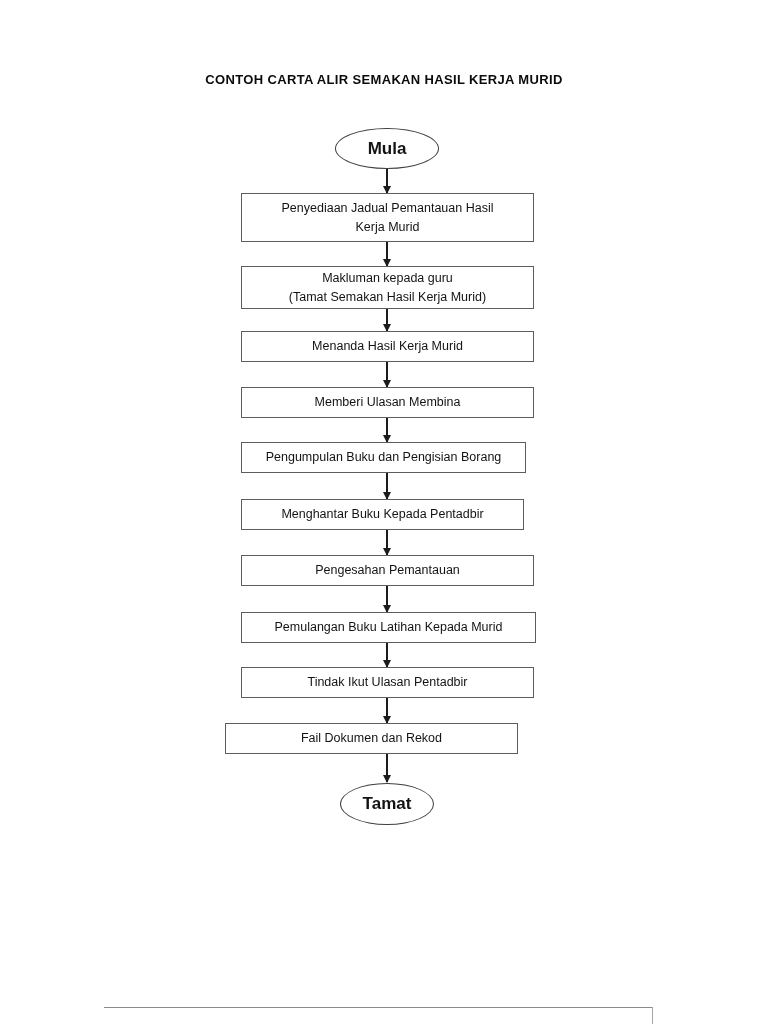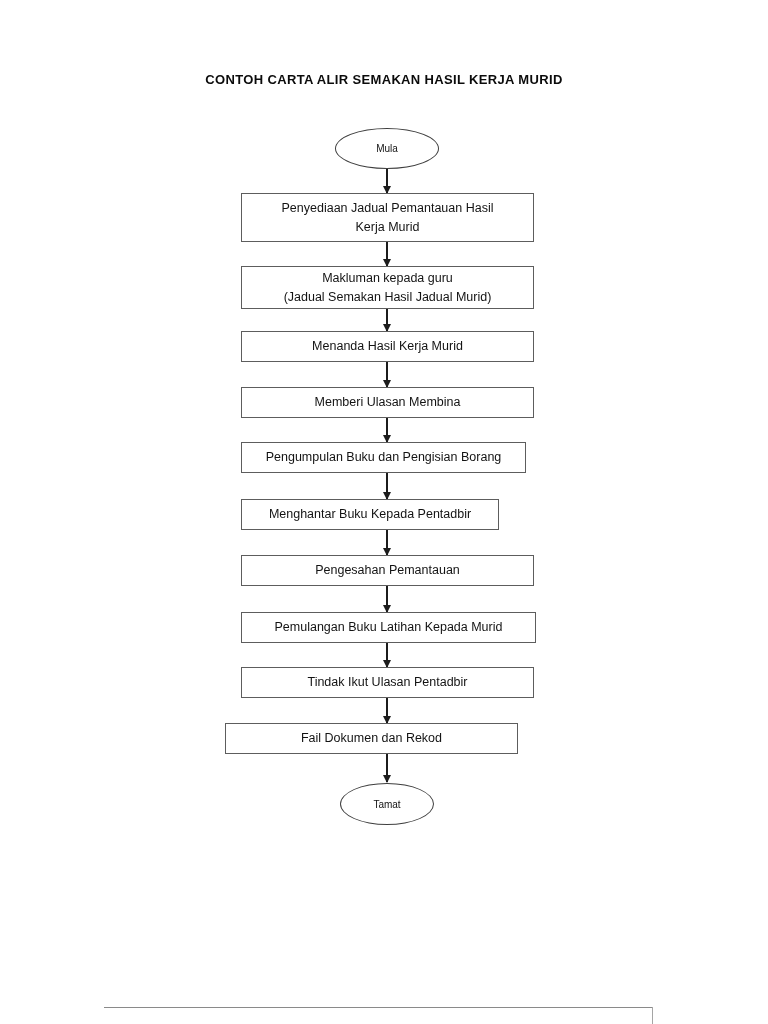--- a/index.html
+++ b/index.html
@@ -48,22 +48,23 @@
   
   .terminator {
     position: absolute;
     box-sizing: border-box;
     border: 1px solid #3f3f3f;
     border-radius: 50%;
     background: #ffffff;
     display: flex;
     align-items: center;
     justify-content: center;
-    font-size: 10px;
+    font-size: 17px;
     color: #131313;
+    font-weight: bold;
   }
 
   
   .process {
     position: absolute;
     box-sizing: border-box;
     border: 1.6px solid #5d5d5d;
     background: #ffffff;
     display: flex;
     align-items: center;
@@ -130,21 +131,21 @@
 
     <div class="process" style="left:241px; top:193px; width:293px; height:49px;">
       <span>Penyediaan Jadual Pemantauan Hasil
 Kerja Murid</span>
     </div>
 
     <div class="connector" style="left:386px; top:242px; height:24px;"></div>
 
     <div class="process" style="left:241px; top:266px; width:293px; height:43px;">
       <span>Makluman kepada guru
-(Jadual Semakan Hasil Jadual Murid)</span>
+(Tamat Semakan Hasil Kerja Murid)</span>
     </div>
 
     <div class="connector" style="left:386px; top:309px; height:22px;"></div>
 
     <div class="process" style="left:241px; top:331px; width:293px; height:31px;">
       <span>Menanda Hasil Kerja Murid</span>
     </div>
 
     <div class="connector" style="left:386px; top:362px; height:25px;"></div>
 
@@ -153,21 +154,21 @@
     </div>
 
     <div class="connector" style="left:386px; top:418px; height:24px;"></div>
 
     <div class="process" style="left:241px; top:442px; width:285px; height:31px;">
       <span>Pengumpulan Buku dan Pengisian Borang</span>
     </div>
 
     <div class="connector" style="left:386px; top:473px; height:26px;"></div>
 
-    <div class="process" style="left:241px; top:499px; width:258px; height:31px;">
+    <div class="process" style="left:241px; top:499px; width:283px; height:31px;">
       <span>Menghantar Buku Kepada Pentadbir</span>
     </div>
 
     <div class="connector" style="left:386px; top:530px; height:25px;"></div>
 
     <div class="process" style="left:241px; top:555px; width:293px; height:31px;">
       <span>Pengesahan Pemantauan</span>
     </div>
 
     <div class="connector" style="left:386px; top:586px; height:26px;"></div>

